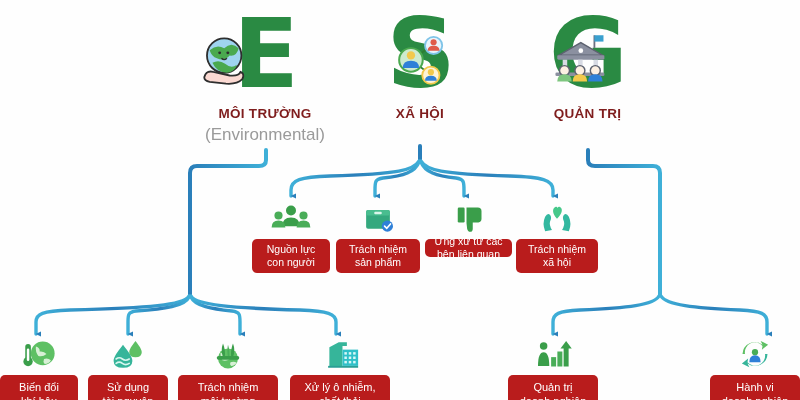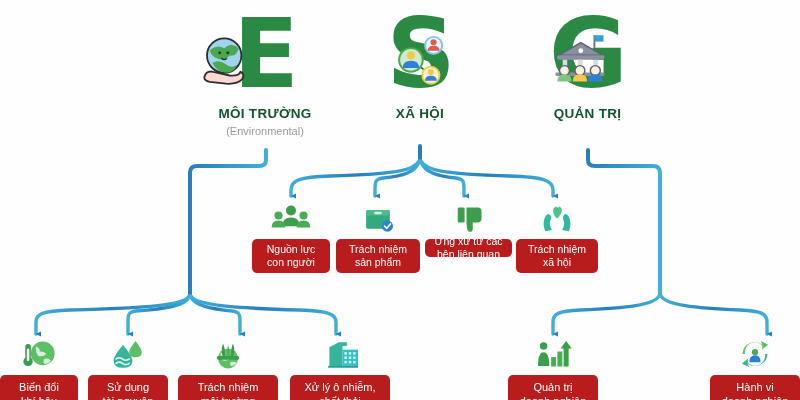--- a/index.html
+++ b/index.html
@@ -41,27 +41,27 @@
     line-height: 92px;
     letter-spacing: -2px;
   }
   .letter-icon {
     position: absolute;
     width: 58px; height: 58px;
   }
   .cat-name {
     font-size: 13.5px;
     font-weight: 700;
-    color: #14532d;
+    color: #7f1d1d;
     letter-spacing: 0.3px;
     margin-top: 2px;
     white-space: nowrap;
   }
   .cat-sub {
-    font-size: 11px;
+    font-size: 17px;
     color: #9a9a9a;
     margin-top: 4px;
     white-space: nowrap;
   }
   
   .node {
     position: absolute;
     display: flex;
     flex-direction: column;
     align-items: center;

